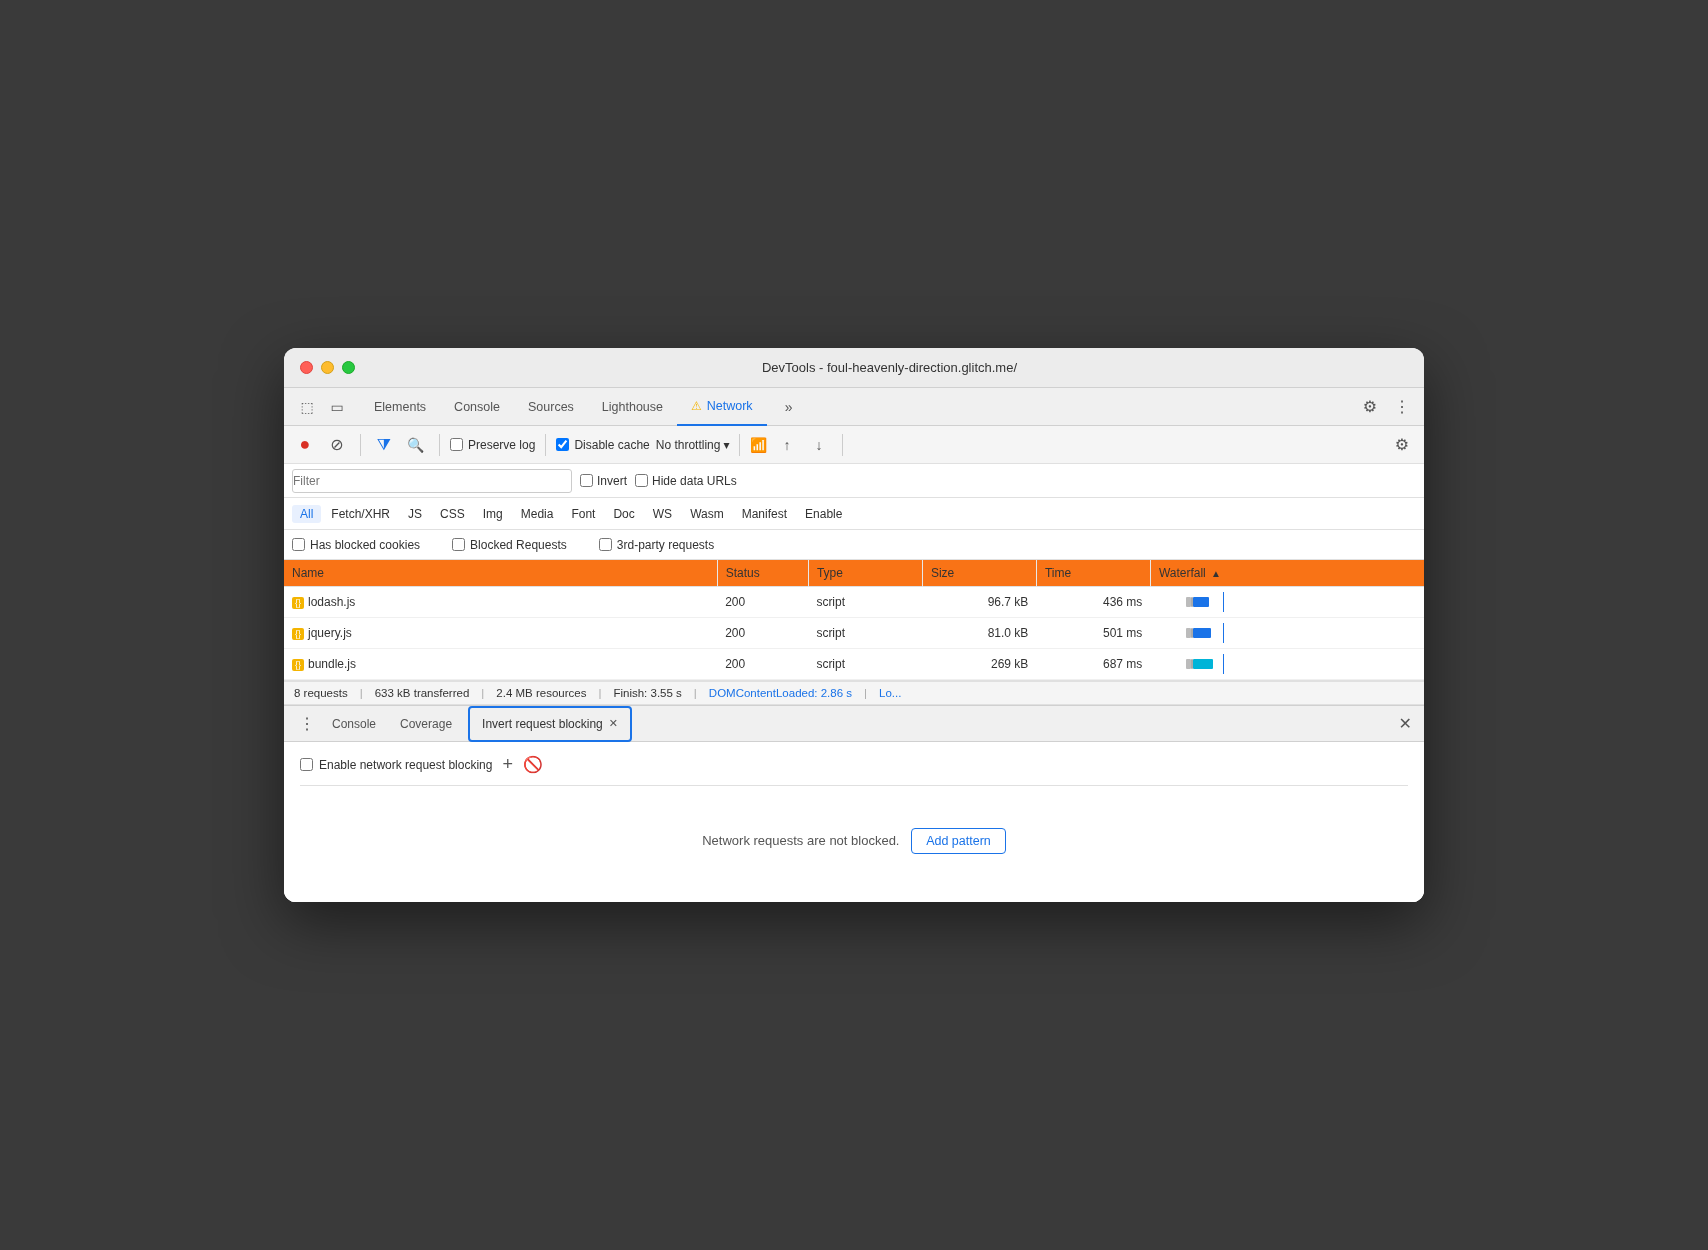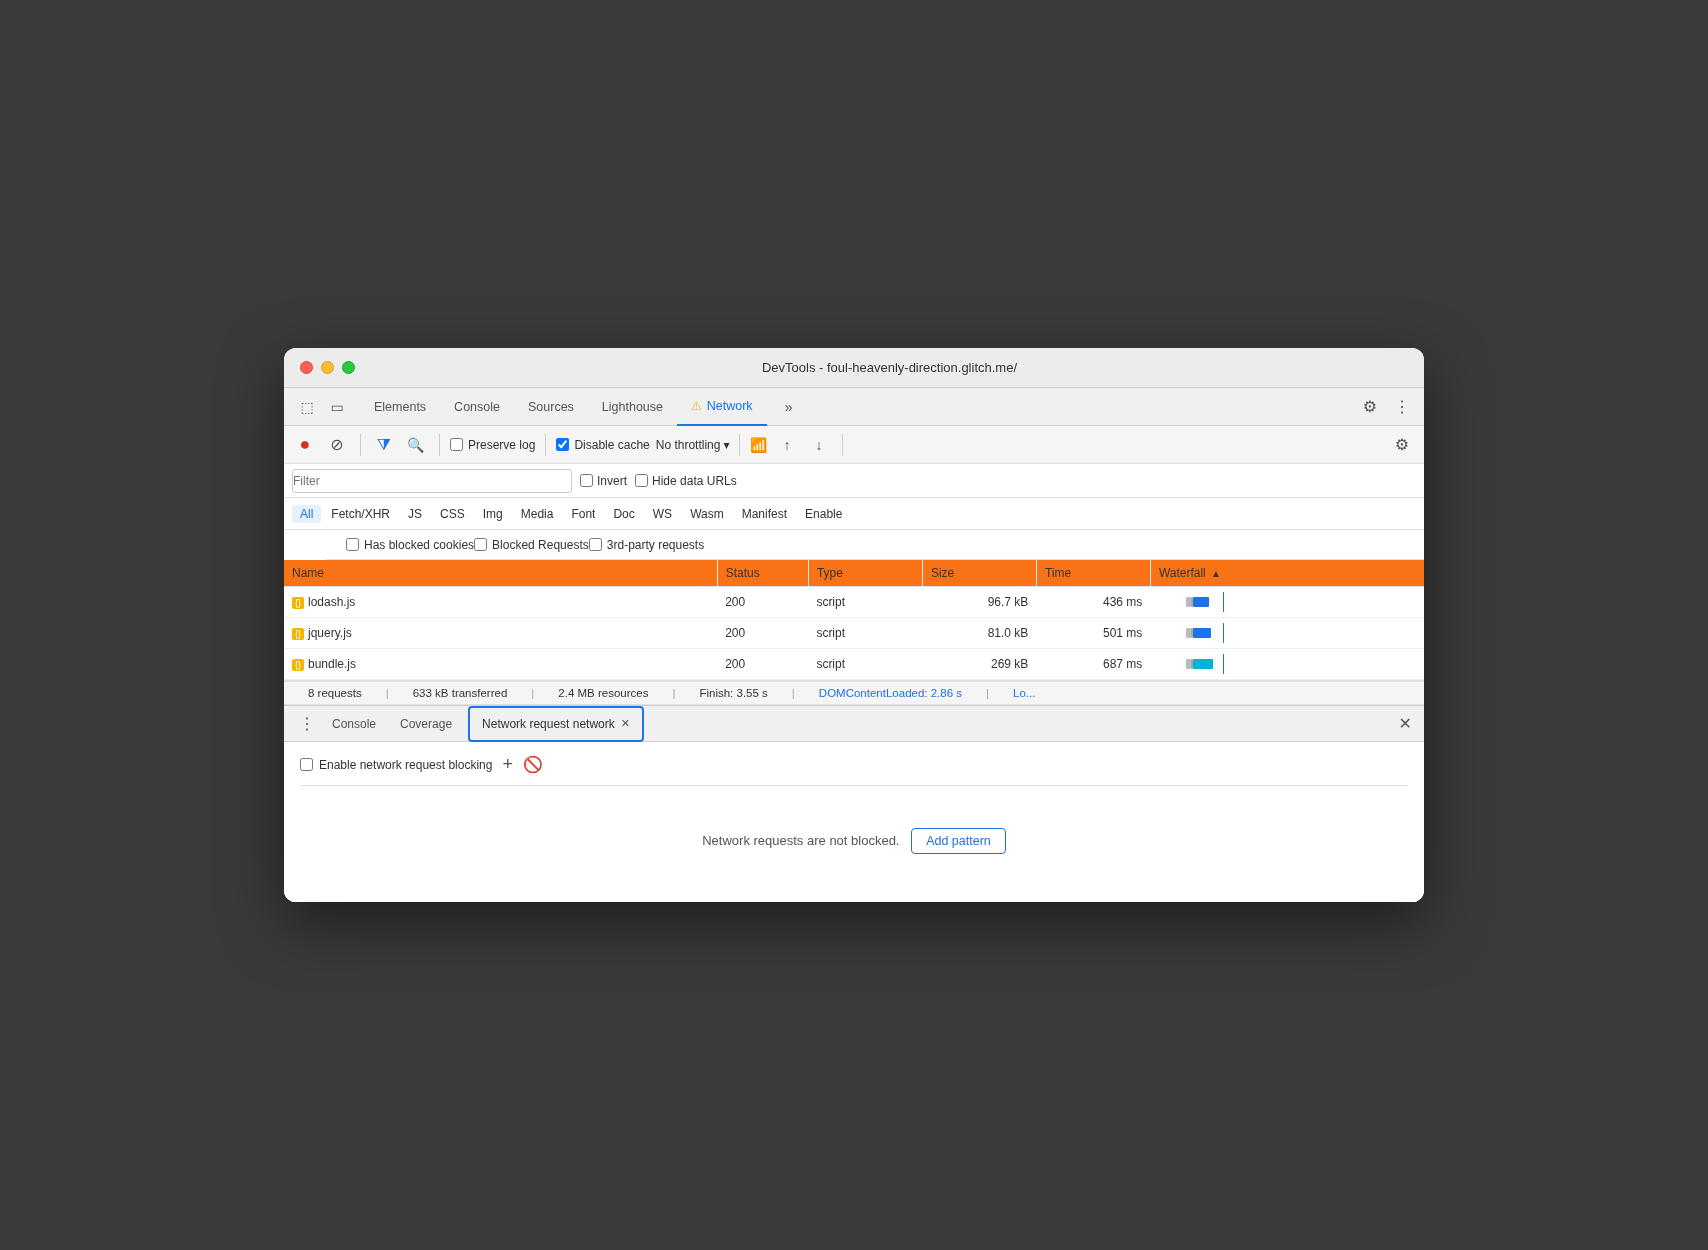--- a/index.html
+++ b/index.html
@@ -183,26 +183,25 @@
     }
     .type-btn.active {
       background: #e8f0fe;
       color: #1a73e8;
       font-weight: 500;
     }
     
     .checkboxes-row {
       display: flex;
       align-items: center;
-      padding: 4px 20px;
+      padding: 4px 8px;
       background: #fff;
       border-bottom: 1px solid #e0e0e0;
-      gap: 0;
+      gap: 32px;
       height: 30px;
-      margin-left: 42px;
     }
     .check-item {
       display: flex; align-items: center; gap: 5px;
       font-size: 12px; color: #333;
     }
     
     .network-table {
       width: 100%;
       border-collapse: collapse;
       font-size: 12px;
@@ -228,27 +227,27 @@
       color: #333;
       font-size: 12px;
       white-space: nowrap;
       overflow: hidden;
       text-overflow: ellipsis;
     }
     
     .status-bar {
       display: flex;
       align-items: center;
-      padding: 5px 24px;
+      padding: 5px 10px;
       background: #f5f5f5;
       border-top: 1px solid #e0e0e0;
       border-bottom: 1px solid #e0e0e0;
       font-size: 11.5px;
       color: #333;
-      gap: 16px;
+      gap: 4px;
     }
     .status-sep { color: #aaa; margin: 0 8px; }
     .status-blue { color: #1a73e8; font-weight: 500; }
     
     .bottom-panel {
       background: #f5f5f5;
       border-top: 1px solid #d0d0d0;
     }
     .bottom-tabs-bar {
       display: flex;
@@ -527,21 +526,21 @@
     <div class="bottom-panel">
       <div class="bottom-tabs-bar">
         <button class="tool-btn gray bottom-more" style="font-size:16px;">⋮</button>
         <div class="bottom-tab">
           <span>Console</span>
         </div>
         <div class="bottom-tab">
           <span>Coverage</span>
         </div>
         <div class="bottom-tab highlighted">
-          <span>Network request network</span>
+          <span>Invert request blocking</span>
           <span class="bottom-tab-close">✕</span>
         </div>
         <button class="bottom-close-btn">✕</button>
       </div>
       <div class="blocking-panel">
         <div class="blocking-enable-row">
           <label class="blocking-enable-label">
             <input type="checkbox" style="">
             <span>Enable network request blocking</span>
           </label>

